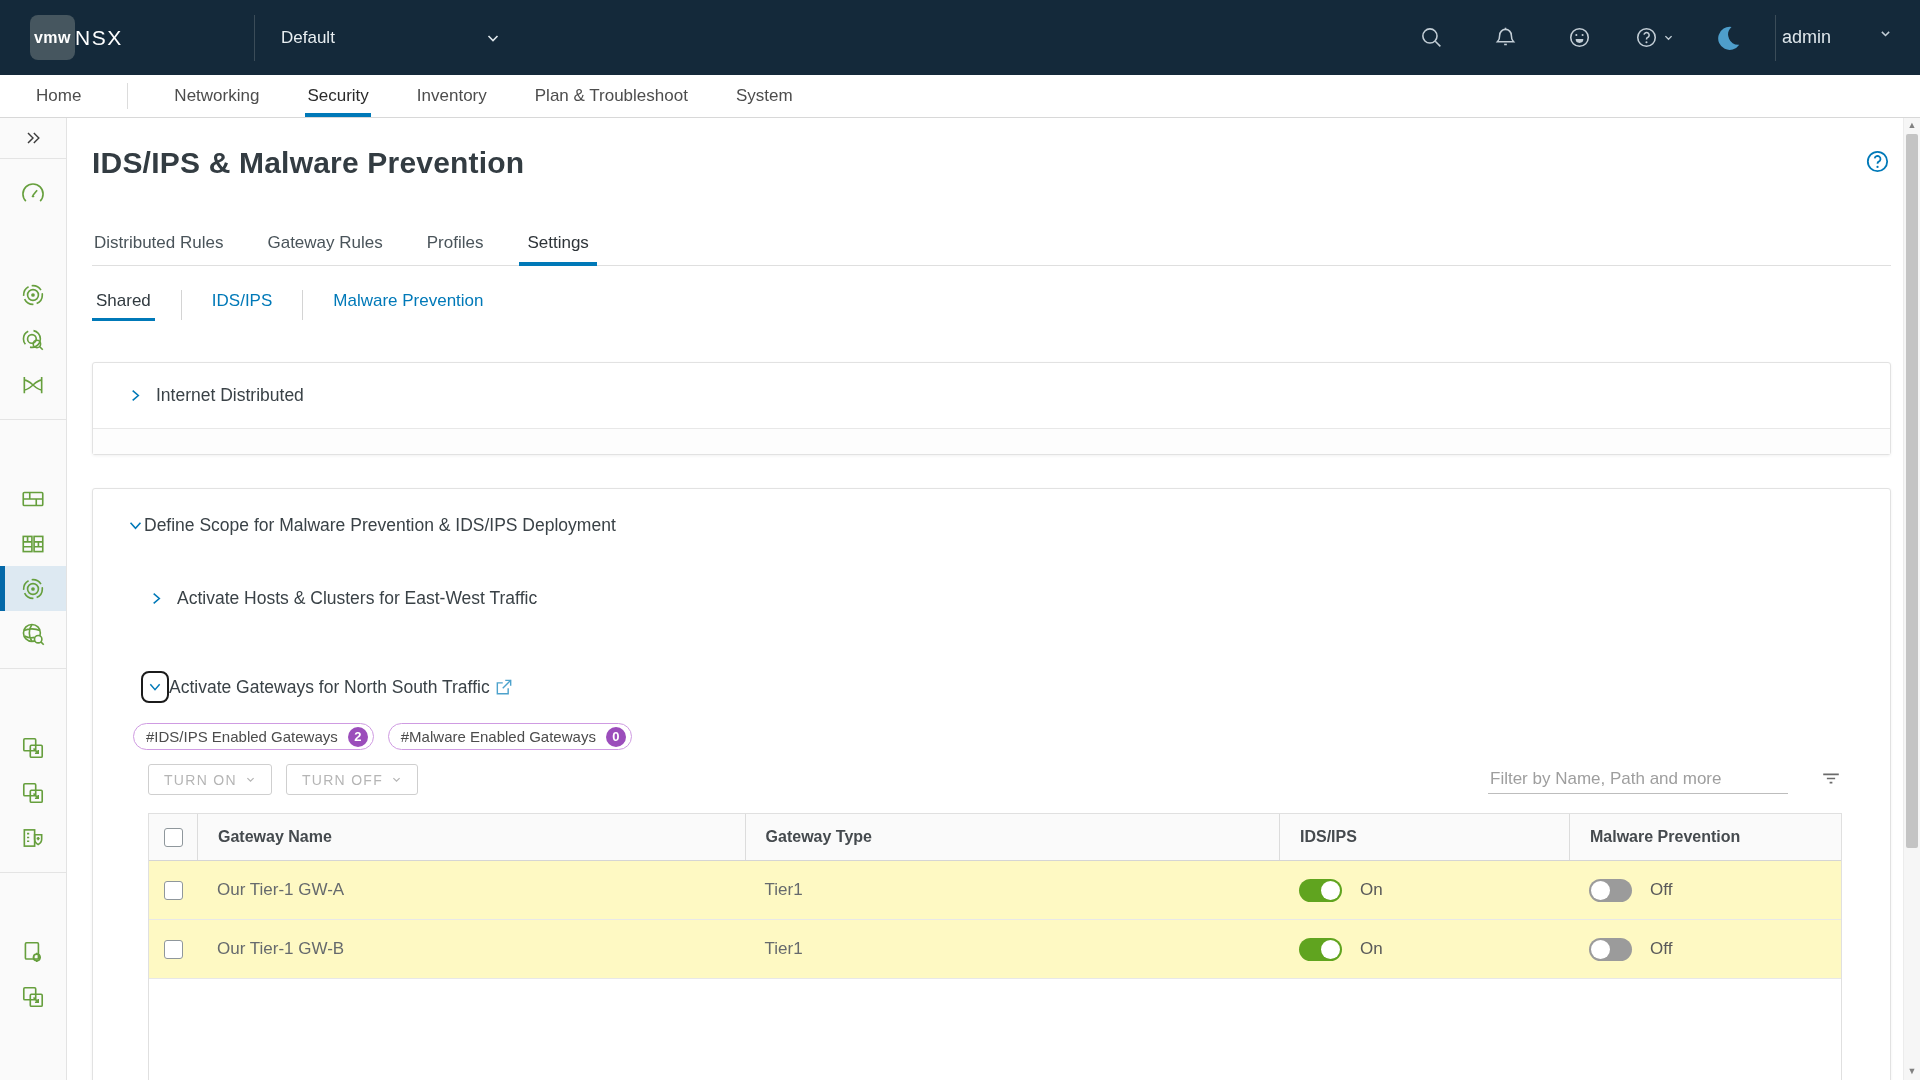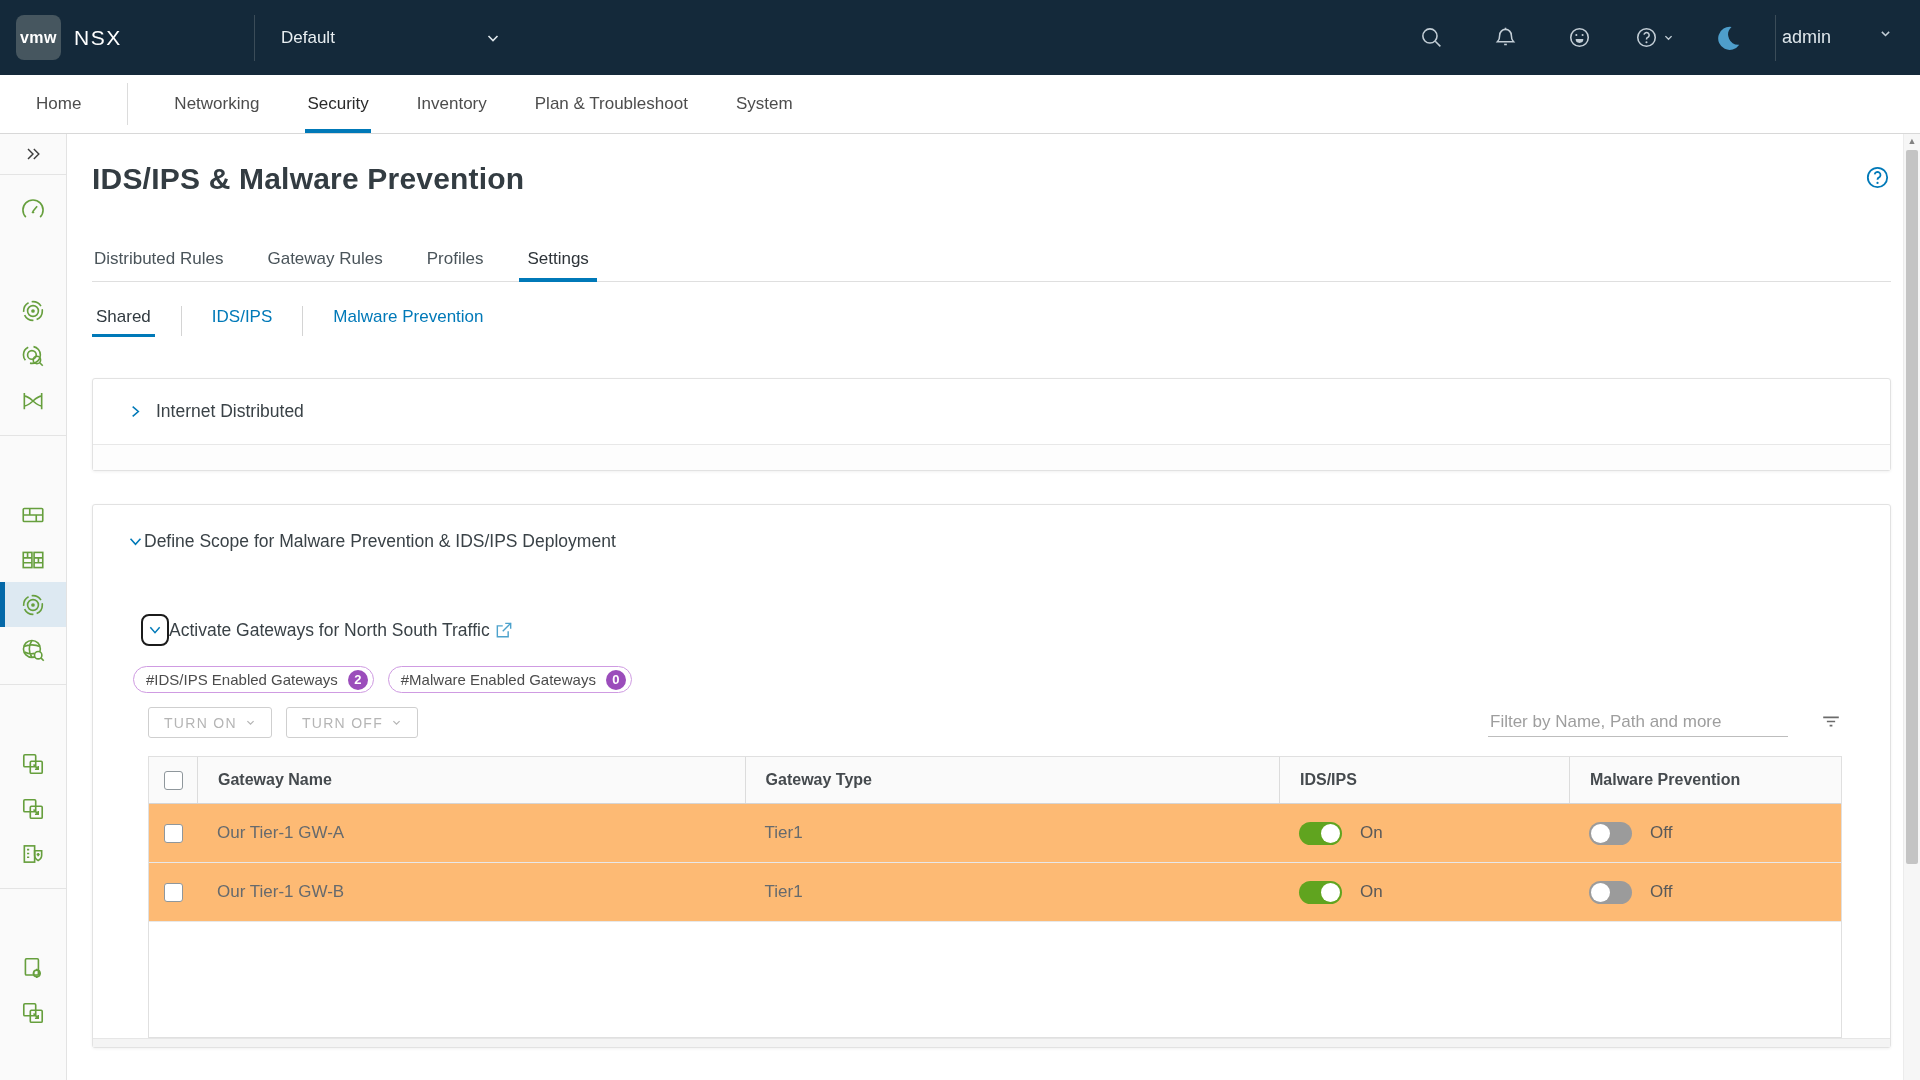--- a/index.html
+++ b/index.html
@@ -1,37 +1,37 @@
 <!DOCTYPE html>
 <html><head>
 <meta charset="utf-8">
 <style>
   * { margin:0; padding:0; box-sizing:border-box; }
   html,body { width:1920px; height:1080px; overflow:hidden; background:#fff;
     font-family:"Liberation Sans", sans-serif; color:#333; }
 
   
   .app-header { height:75px; background:#14293a; display:flex; align-items:center; color:#fff; position:relative; }
-  .brand { display:flex; align-items:center; gap:13px; padding-left:16px; width:254px; }
+  .brand { display:flex; align-items:center; padding-left:30px; width:254px; }
   .vmw-box { width:45px; height:45px; background:#46565f; border-radius:8px; display:flex; align-items:center; justify-content:center;
     font-weight:bold; font-size:16px; letter-spacing:.5px; }
   .product-name { font-size:21px; letter-spacing:1.5px; font-weight:400; }
   .header-divider { width:1px; height:46px; background:#3b4c58; }
   .scope-select { display:flex; align-items:center; margin-left:26px; width:220px; cursor:pointer; }
   .scope-select .scope-value { font-size:17px; color:#e8eef1; font-weight:300; }
   .scope-select svg { margin-left:auto; }
   .header-actions { margin-left:auto; display:flex; align-items:center; gap:0; padding-right:28px; }
   .hicon { width:74px; display:flex; align-items:center; justify-content:center; cursor:pointer; }
   .hicon svg { display:block; }
   .help-wrap { display:flex; align-items:center; gap:4px; }
   .user-menu { display:flex; cursor:pointer; }
   .user-name { font-size:18px; color:#dfe7ec; font-weight:300; margin-right:48px; }
 
   
-  .primary-nav { height:59px; background:#fff; border-bottom:1px solid #d8d8d8; display:flex; align-items:stretch; padding-left:34px; }
+  .primary-nav { height:43px; background:#fff; border-bottom:1px solid #d8d8d8; display:flex; align-items:stretch; padding-left:34px; }
   .pnav-item { display:flex; align-items:center; font-size:17px; color:#4d4d4d; padding:0 2px; margin-right:44px; position:relative; cursor:pointer; }
   .pnav-item.active { color:#2b2b2b; }
   .pnav-item.active::after { content:""; position:absolute; left:0; right:0; bottom:0; height:4px; background:#0079b8; }
   .pnav-sep { width:1px; background:#dcdcdc; margin:8px 44px 8px 0; }
 
   
   .app-body { display:flex; height:962px; position:relative; }
   .sidebar { width:67px; background:#fafafa; border-right:1px solid #e3e3e3; flex-shrink:0; }
   .sb-expand { height:40px; display:flex; align-items:center; justify-content:center; cursor:pointer; }
   .sb-divider { height:1px; background:#e4e4e4; }
@@ -83,21 +83,21 @@
     background:#fff; color:#b5b5b5; font-size:14px; letter-spacing:1.3px; font-family:inherit; cursor:default; margin-right:14px; }
   .filter-wrap { margin-left:auto; display:flex; align-items:center; }
   .filter-input { border:none; border-bottom:1px solid #bdbdbd; width:300px; font-size:17px; padding:4px 2px; outline:none; color:#444; background:transparent; font-family:inherit; }
   .filter-input::placeholder { color:#9e9e9e; }
   .filter-icon { margin-left:32px; cursor:pointer; }
 
   
   .gw-table { margin:18px 48px 0 55px; border:1px solid #e0e0e0; border-bottom:none; }
   .t-row { display:flex; align-items:center; }
   .t-head { background:#fafafa; height:47px; border-bottom:1px solid #d5d5d5; }
-  .t-body-row { height:59px; border-bottom:1px solid #e8e8e8; background:#fdba74; }
+  .t-body-row { height:59px; border-bottom:1px solid #e8e8e8; background:#fef9c3; }
   .c { display:flex; align-items:center; height:100%; padding-left:20px; }
   .c-check { width:48px; justify-content:center; padding-left:0; flex-shrink:0; }
   .c-name { flex:2.0; border-left:1px solid #e2e2e2; }
   .t-head .c-name, .t-head .c-type, .t-head .c-ids, .t-head .c-mal { border-left:1px solid #dcdcdc; }
   .c-type { flex:1.95; }
   .c-ids { width:290px; flex-shrink:0; }
   .c-mal { width:272px; flex-shrink:0; }
   .t-body-row .c-name, .t-body-row .c-type, .t-body-row .c-ids, .t-body-row .c-mal { border-left:none; }
   .th-label { font-size:16px; color:#454a4e; font-weight:bold; }
   .cell-text { font-size:17px; color:#666a6d; }
@@ -340,20 +340,26 @@
     </section>
 
     <section class="card card-scope">
       <div class="scope-header">
         <svg width="17" height="17" viewBox="0 0 24 24" fill="none" stroke="#0079b8" stroke-width="2.2">
             <path d="M5 8l7 8 7-8"></path>
           </svg>
         <span class="section-title">Define Scope for Malware Prevention &amp; IDS/IPS Deployment</span>
       </div>
 
+      <div class="sub-row">
+        <svg width="17" height="17" viewBox="0 0 24 24" fill="none" stroke="#0079b8" stroke-width="2.2">
+            <path d="M8 5l8 7-8 7"></path>
+          </svg>
+        <span class="section-title">Activate Hosts &amp; Clusters for East-West Traffic</span>
+      </div>
 
       <div class="gw-row">
         <div class="chev-focus-box">
           <svg width="16" height="16" viewBox="0 0 24 24" fill="none" stroke="#0079b8" stroke-width="2.2">
               <path d="M5 8l7 8 7-8"></path>
             </svg>
         </div>
         <span class="gw-title">Activate Gateways for North South Traffic</span>
         <span class="ext-link">
           <svg width="20" height="20" viewBox="0 0 24 24" fill="none" stroke="#4da2cc" stroke-width="1.7">

